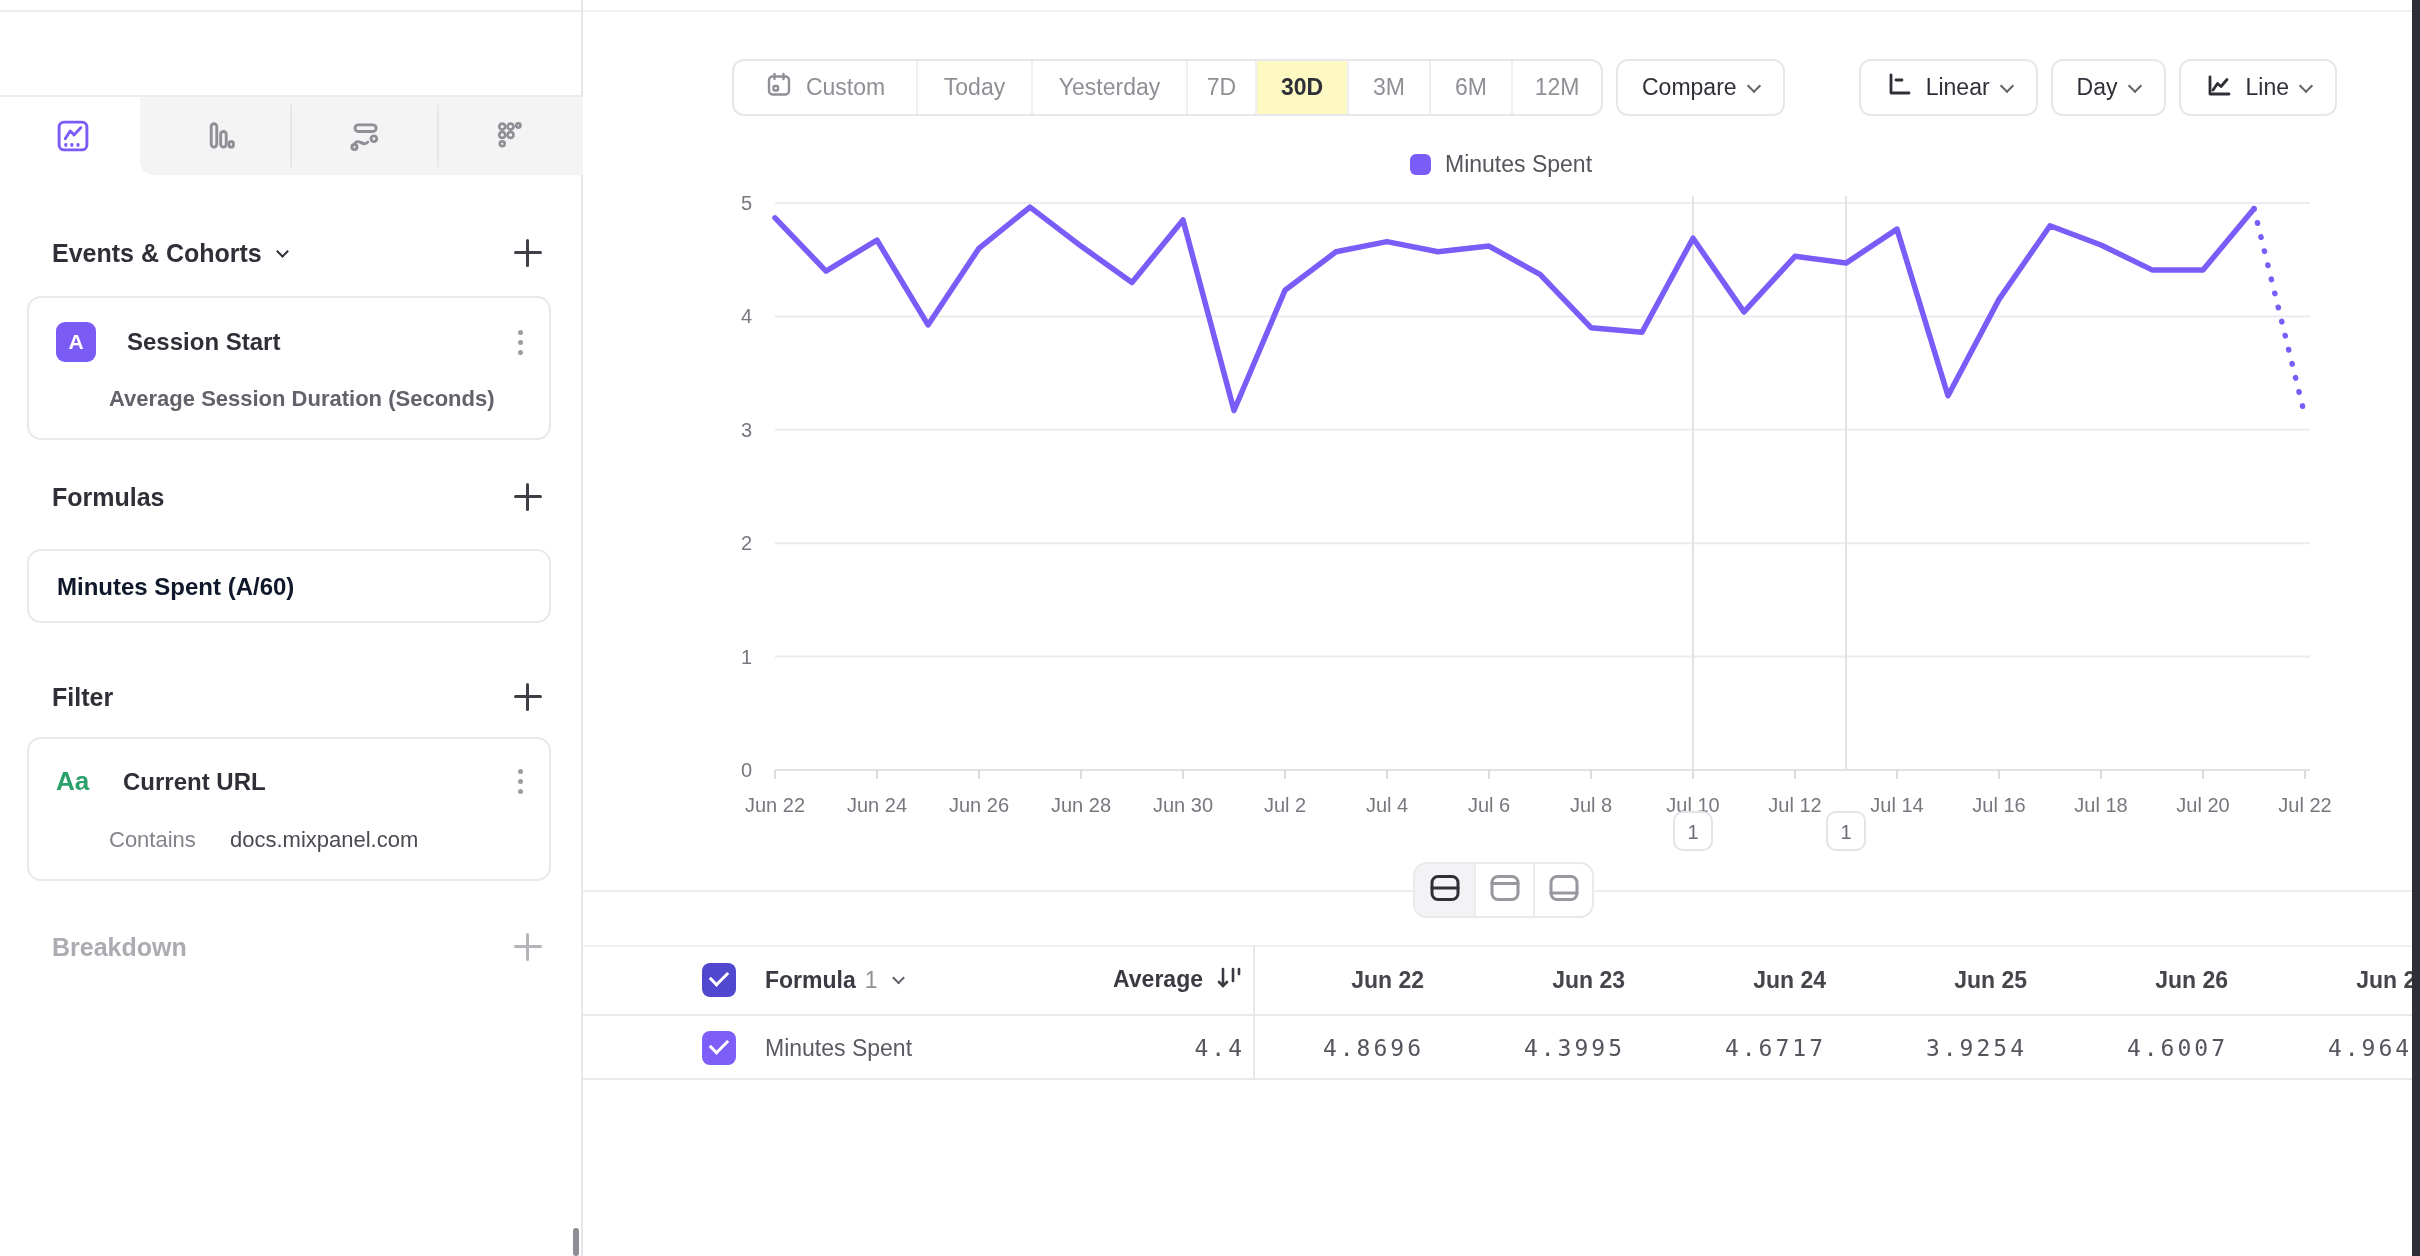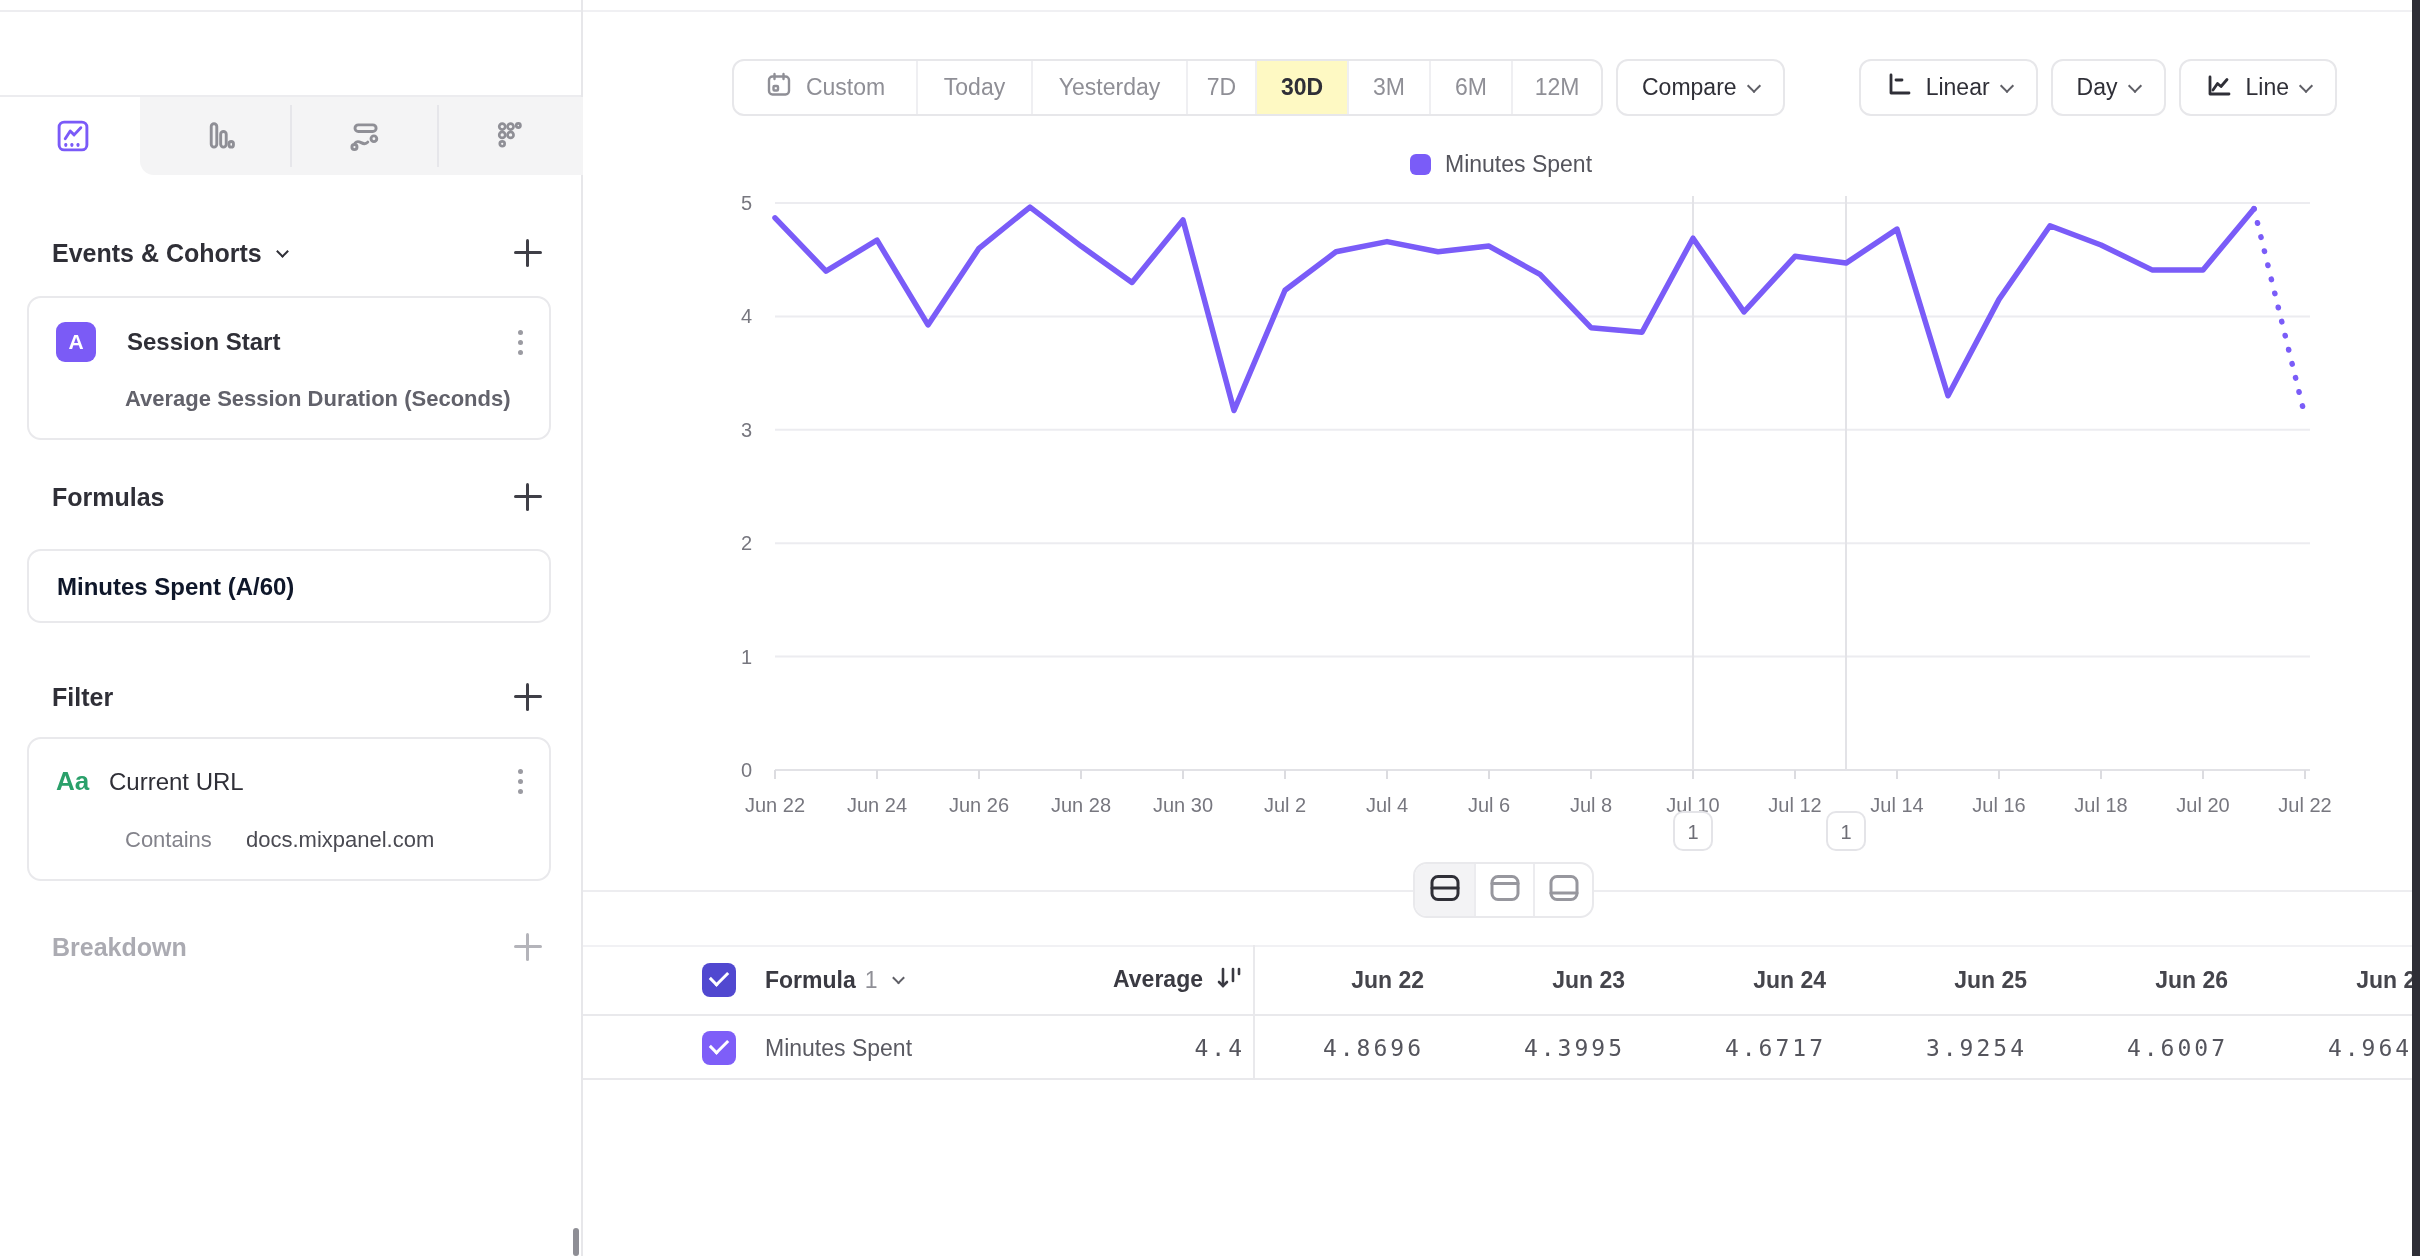--- a/index.html
+++ b/index.html
@@ -44,21 +44,21 @@
   .sb-section .plus { margin-left:auto; }
 
   .card { position:absolute; left:27px; width:524px; background:#fff; border:2px solid #E9E9EC;
     border-radius:14px; cursor:pointer; }
   .card .row1 { position:absolute; left:27px; top:24px; right:20px; display:flex; align-items:center; }
   .card .avatar { width:40px; height:40px; border-radius:9px; background:#7B5BF6; color:#fff;
     font-size:21px; font-weight:700; display:flex; align-items:center; justify-content:center; }
   .card .aa { width:40px; font-size:26px; font-weight:700; color:#2AA06A; }
   .card .ctitle { margin-left:31px; font-size:24px; font-weight:700; color:#2F2F37; }
   .card .kebab { margin-left:auto; }
-  .card .row2 { position:absolute; left:96px; top:88px; font-size:22px; }
+  .card .row2 { position:absolute; left:80px; top:88px; font-size:22px; }
 
   .sb-scrollthumb { position:absolute; right:2px; bottom:0; width:6px; height:28px; background:#8E8E95;
     border-radius:3px; }
 
   
   #main { position:absolute; left:583px; top:0; width:1837px; height:1256px; background:#fff; overflow:hidden; }
   #chart-svg { position:absolute; left:0; top:0; z-index:0; }
 
   .toolbar { position:absolute; top:59px; left:105px; right:83px; height:57px; display:flex;
     align-items:stretch; z-index:2;padding-left:44px; }
@@ -192,21 +192,21 @@
   </div>
 
   <div class="sb-section" style="top:678px">
     <span class="title">Filter</span>
     <span class="plus"></span>
   </div>
 
   <div class="card" style="top:737px; height:144px">
     <div class="row1">
       <span class="aa">Aa</span>
-      <span class="ctitle" style="margin-left:13px; font-weight:400">Current URL</span>
+      <span class="ctitle" style="margin-left:27px; font-weight:700">Current URL</span>
       <span class="kebab">
           <i></i>
           <i></i>
           <i></i>
         </span>
     </div>
     <div class="row2">
       <span style="color:#83838B">Contains</span>
       <span style="color:#4A4A52; margin-left:28px">docs.mixpanel.com</span>
     </div>

